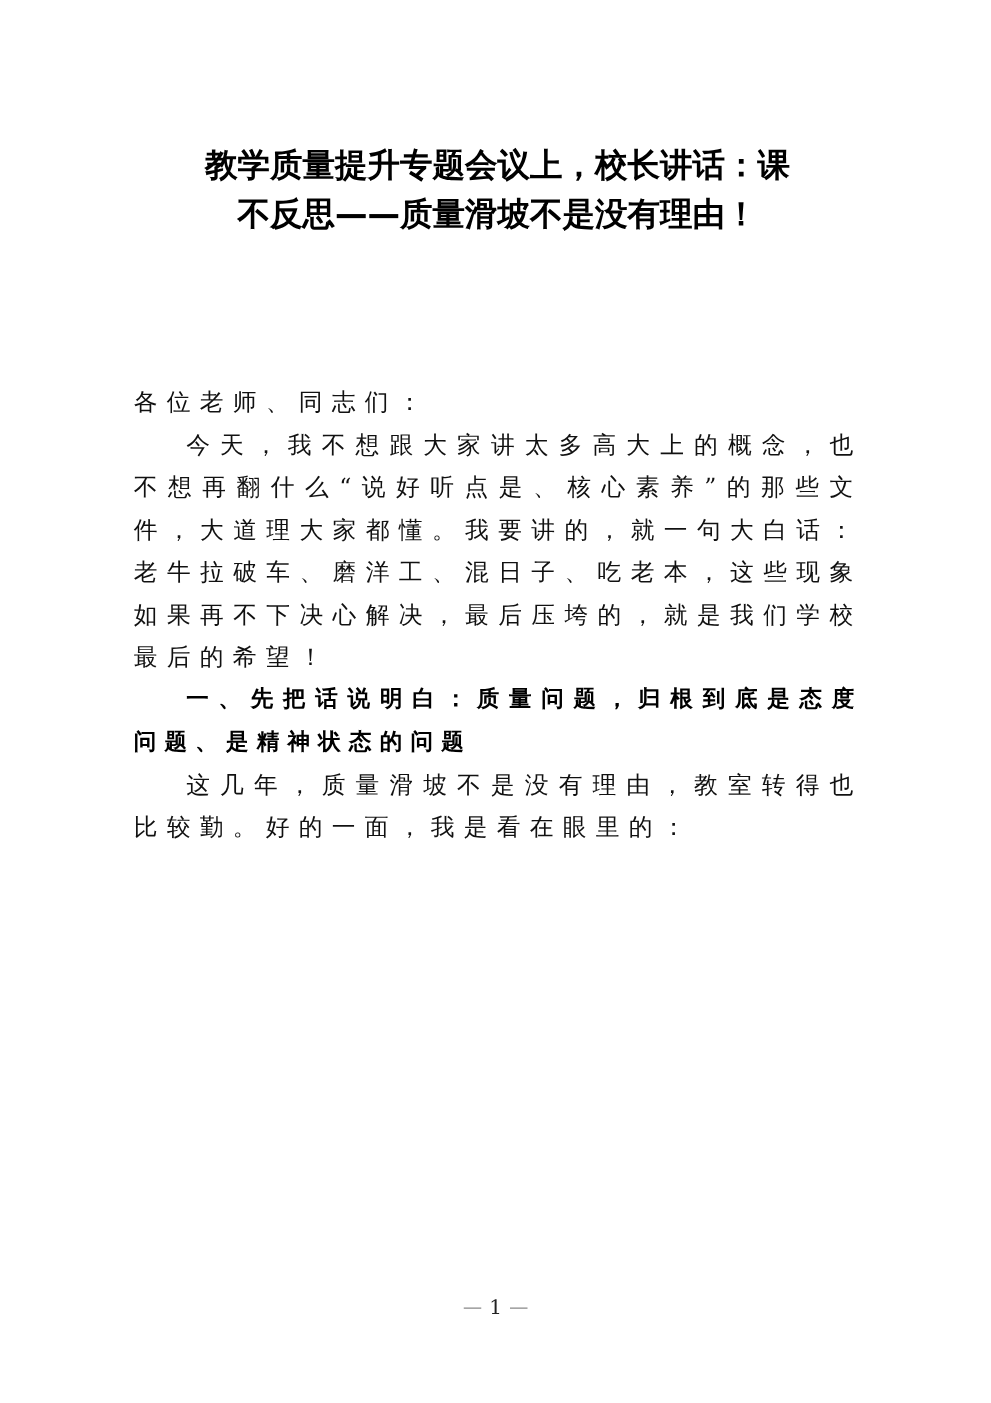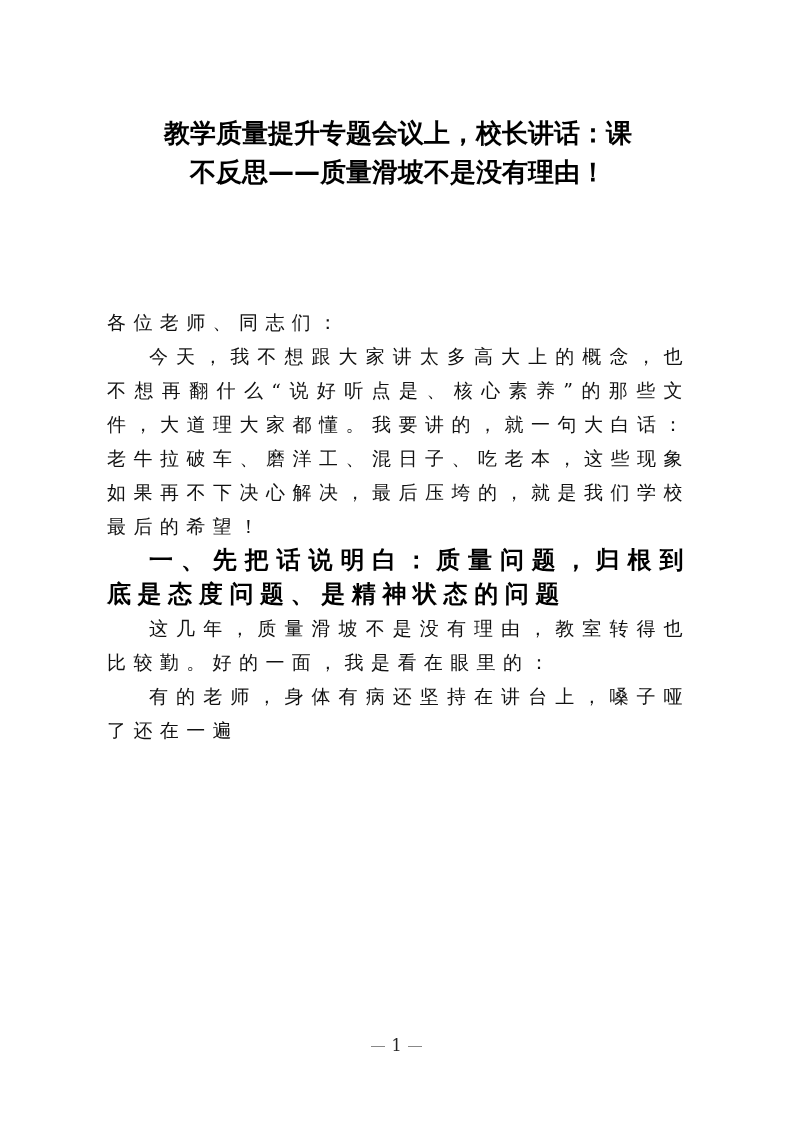--- a/index.html
+++ b/index.html
@@ -52,21 +52,21 @@
     letter-spacing: 7.4px;
     text-align: justify;
     text-align-last: left;
     color: #111111;
     font-family: "DejaVu Serif", "Liberation Serif", serif;
   }
   .p.indent { text-indent: 42px; }
   .p.heading {
     font-family: "DejaVu Sans", "Liberation Sans", sans-serif;
     font-weight: bold;
-    font-size: 24px;
+    font-size: 18px;
     letter-spacing: 6.6px;
     color: #000000;
   }
   .footer {
     position: absolute;
     left: 0;
     width: 793px;
     top: 1036px;
     text-align: center;
     font-size: 16px;
@@ -89,19 +89,18 @@
   <h1 class="title">
     <span>教学质量提升专题会议上，校长讲话：课</span>
     <span>不反思——质量滑坡不是没有理由！</span>
   </h1>
 
   <div class="body">
     <p class="p">各位老师、同志们：</p>
     <p class="p indent">今天，我不想跟大家讲太多高大上的概念，也不想再翻什么“说好听点是、核心素养”的那些文件，大道理大家都懂。我要讲的，就一句大白话：老牛拉破车、磨洋工、混日子、吃老本，这些现象如果再不下决心解决，最后压垮的，就是我们学校最后的希望！</p>
     <p class="p indent heading">一、先把话说明白：质量问题，归根到底是态度问题、是精神状态的问题</p>
     <p class="p indent">这几年，质量滑坡不是没有理由，教室转得也比较勤。好的一面，我是看在眼里的：</p>
-    <p class="p indent">有的老师，身体有病还坚持在讲台上，嗓子哑了还在一遍</p>
   </div>
 
   <div class="footer">
     <span class="dash"></span><span>1</span><span class="dash"></span>
   </div>
 </div>
 
 </body></html>

